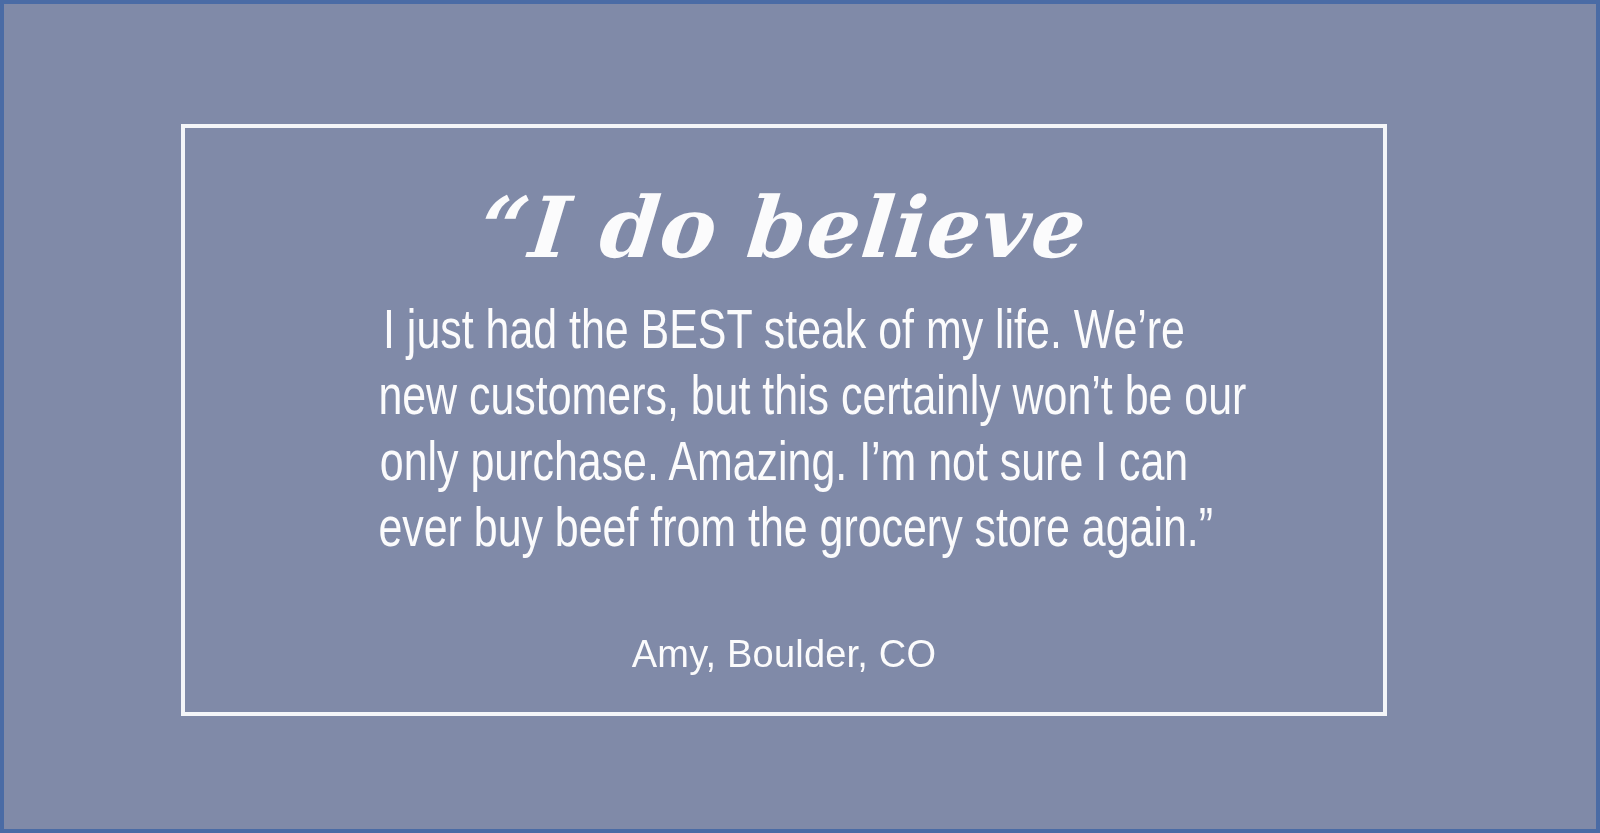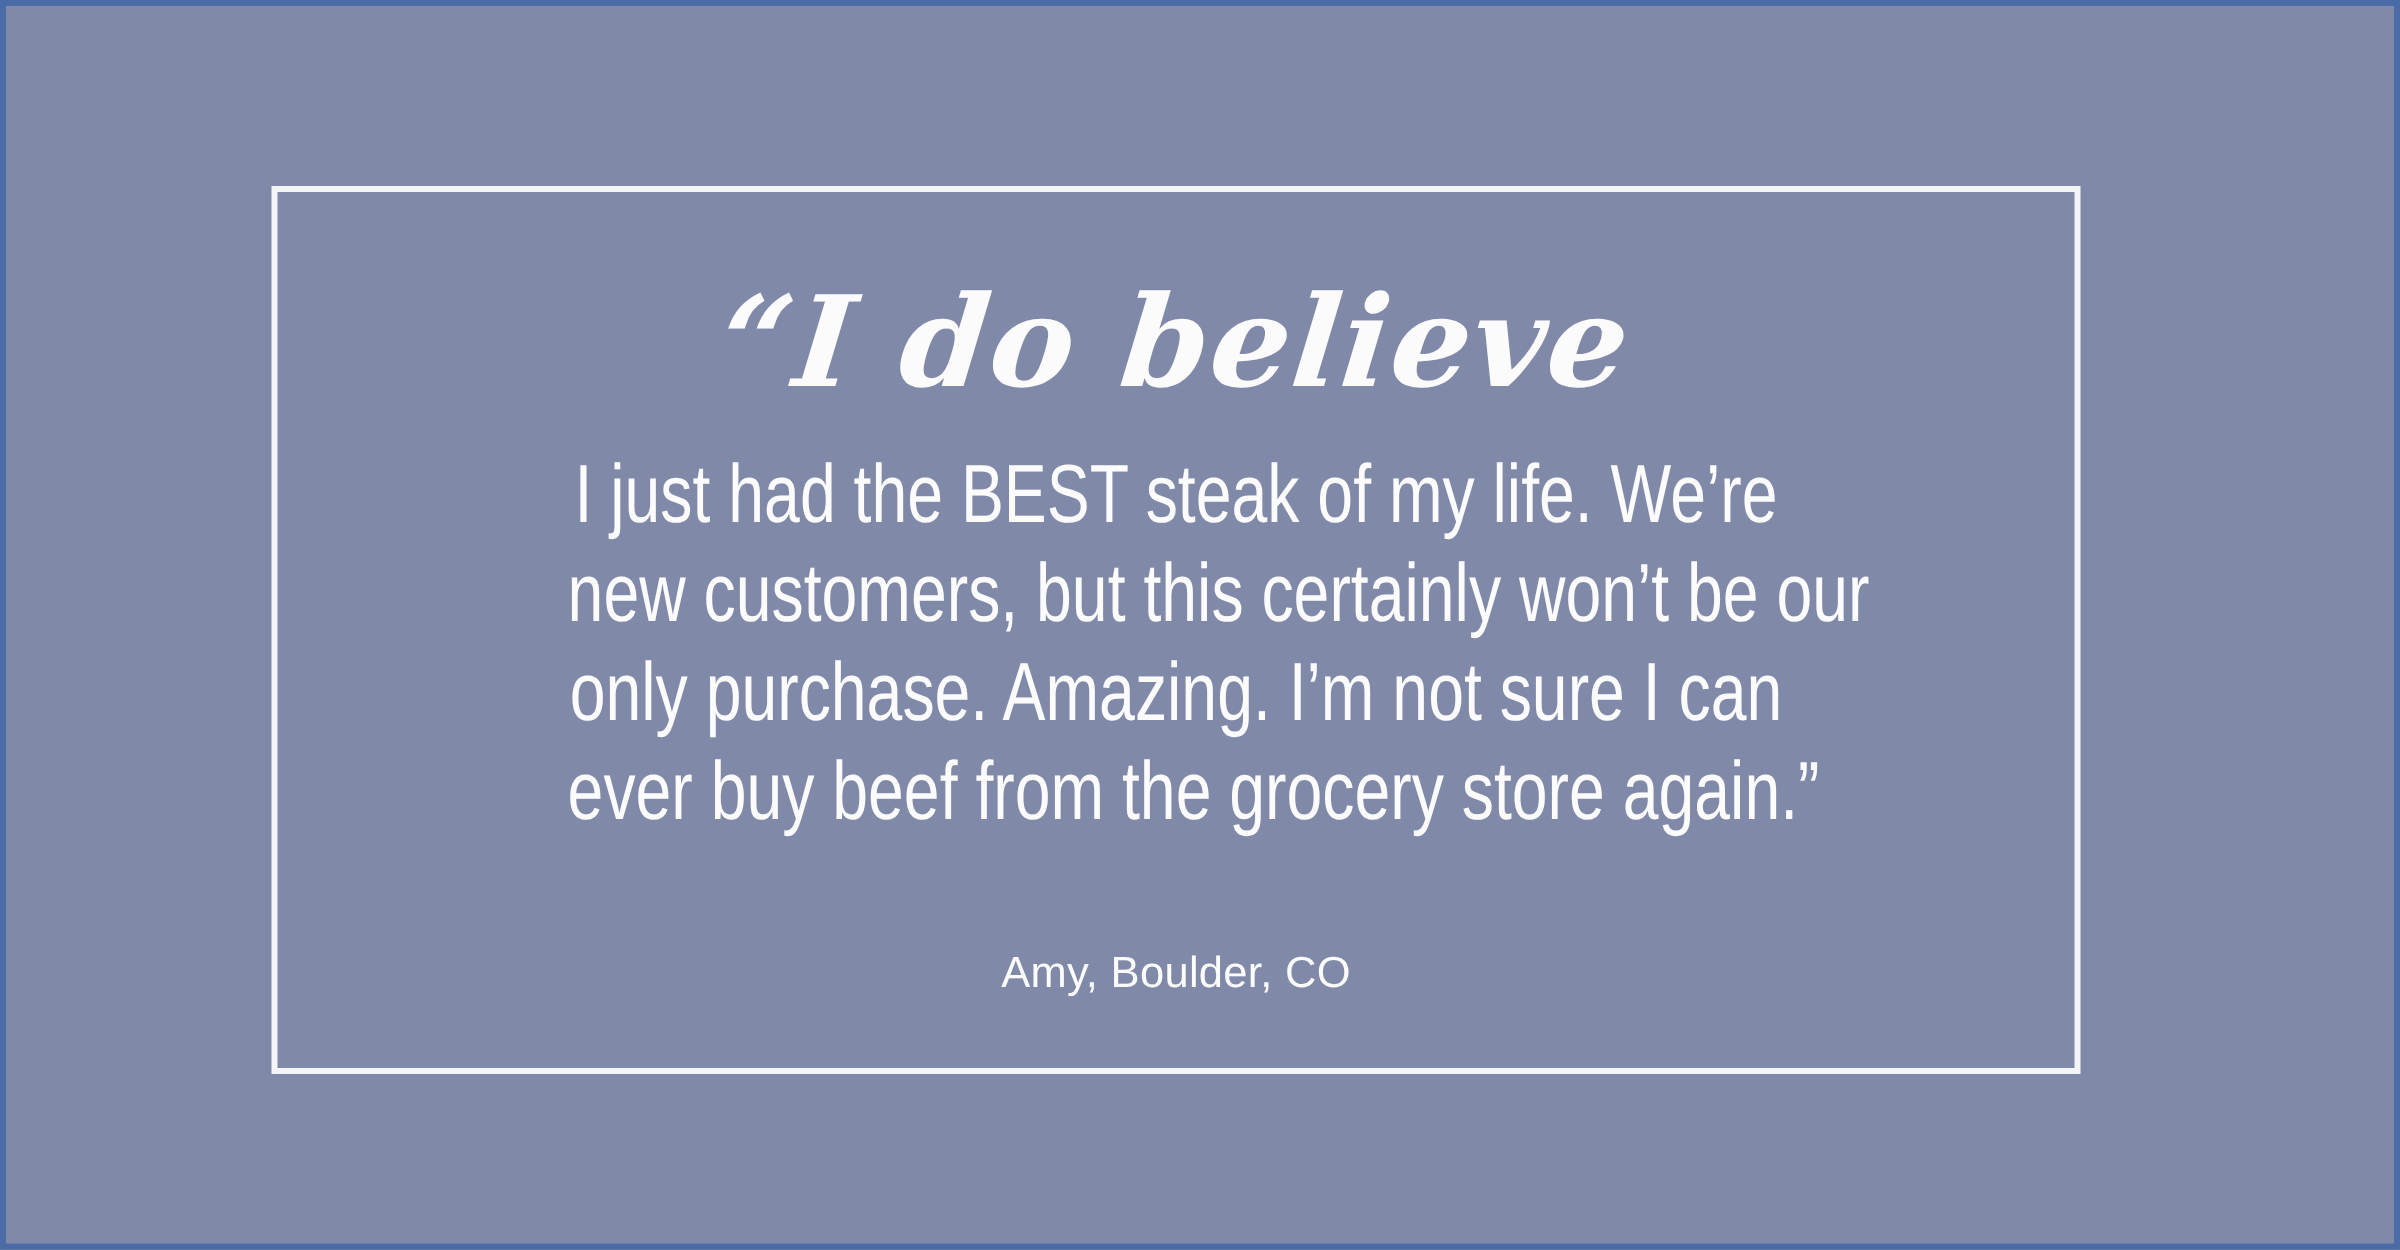--- a/index.html
+++ b/index.html
@@ -82,21 +82,21 @@
   }
 
   
   .attribution {
     margin: 0;
     padding: 0;
     margin-top: 74px;
     color: #fbfbfc;
     font-family: "Liberation Sans", sans-serif;
     font-weight: 400;
-    font-size: 29px;
+    font-size: 38px;
     line-height: 1.1;
     letter-spacing: 0.2px;
     text-align: center;
   }
 </style>
 </head>
 <body>
 
 <div id="testimonial-card">
 

